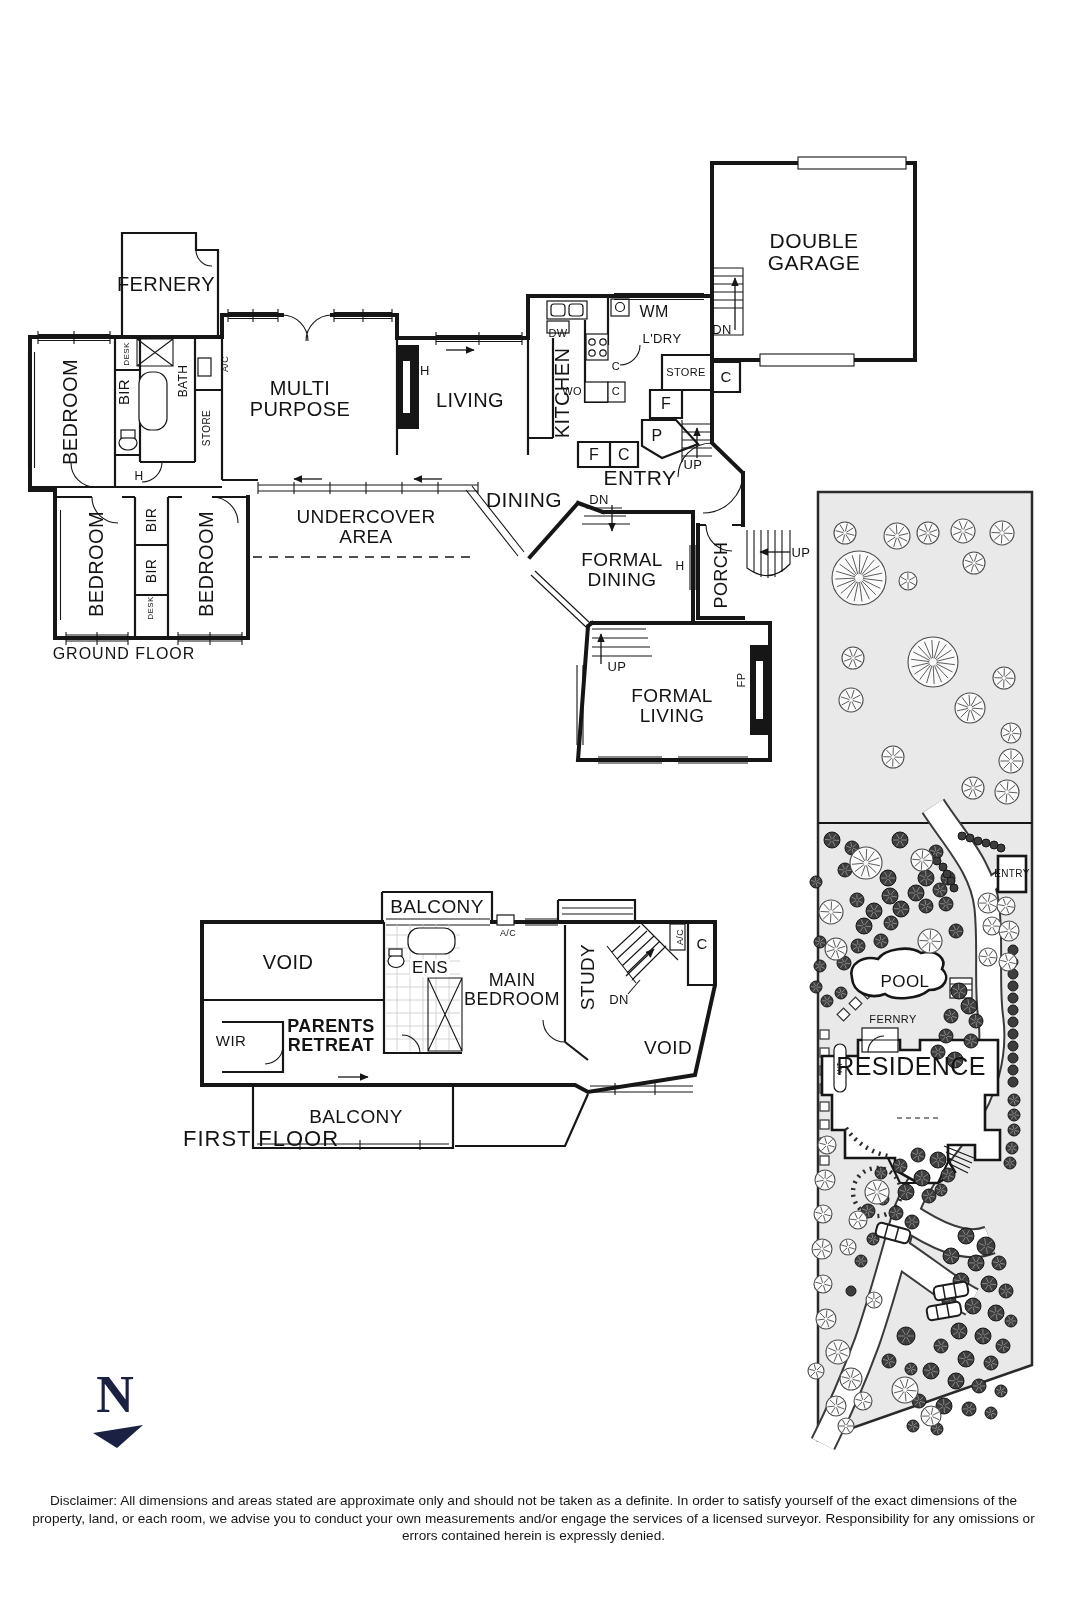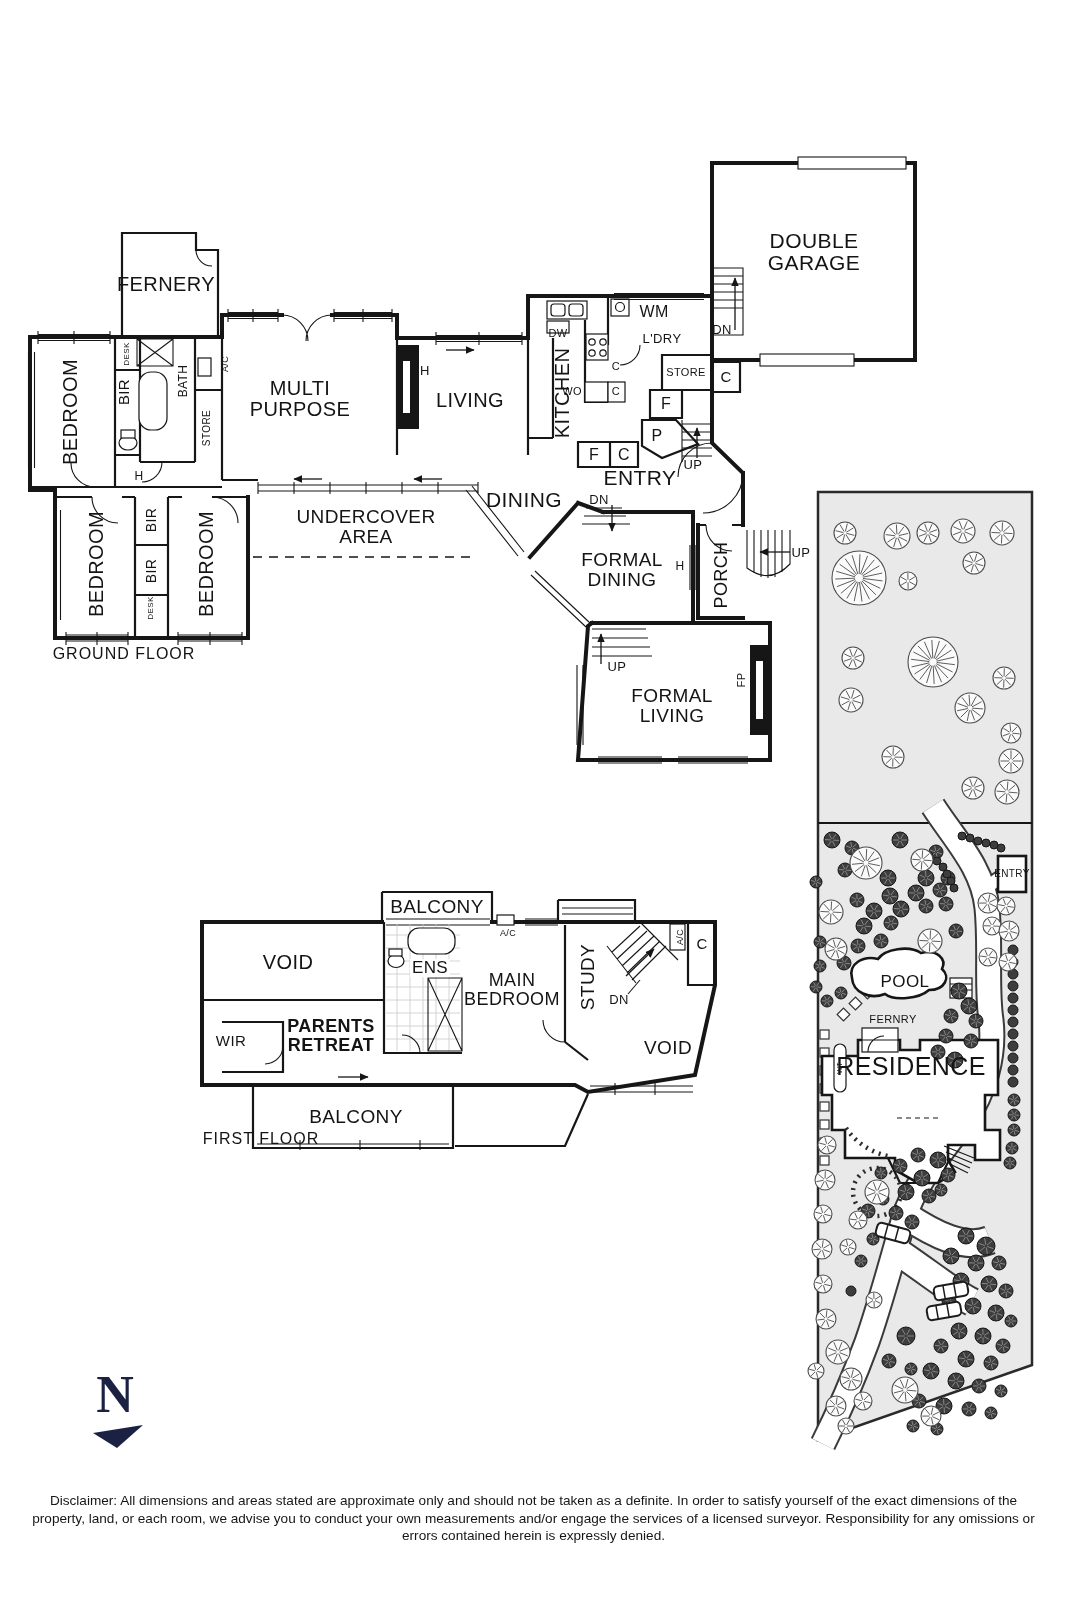--- a/index.html
+++ b/index.html
@@ -1333,21 +1333,21 @@
 BEDROOM</div>
 <div class="lb v" style="left:588px;top:977px;font-size:19px;">STUDY</div>
 <div class="lb" style="left:619px;top:1000px;font-size:13px;">DN</div>
 <div class="lb v" style="left:681px;top:937px;font-size:9px;">A/C</div>
 <div class="lb" style="left:702px;top:944px;font-size:15px;">C</div>
 <div class="lb" style="left:668px;top:1048px;font-size:19px;">VOID</div>
 <div class="lb" style="left:231px;top:1041px;font-size:15px;">WIR</div>
 <div class="lb" style="left:331px;top:1036px;font-size:18px;font-weight:bold;">PARENTS
 RETREAT</div>
 <div class="lb" style="left:356px;top:1117px;font-size:19px;">BALCONY</div>
-<div class="lb" style="left:261px;top:1139px;font-size:16px;letter-spacing:1px;">FIRST FLOOR</div>
+<div class="lb" style="left:261px;top:1139px;font-size:22px;letter-spacing:1px;">FIRST FLOOR</div>
 
 <div class="lb" style="left:1012px;top:874px;font-size:10px;">ENTRY</div>
 <div class="lb" style="left:905px;top:982px;font-size:17px;">POOL</div>
 <div class="lb" style="left:893px;top:1020px;font-size:11px;">FERNRY</div>
 <div class="lb" style="left:911px;top:1066px;font-size:25px;">RESIDENCE</div>
 <div class="lb v" style="left:840px;top:1068px;font-size:7px;">WT</div>
 
 <div class="north-n" style="left:115px;top:1394px;font-size:52px;">N</div>
 <div class="disc">Disclaimer: All dimensions and areas stated are approximate only and should not be taken as a definite. In order to satisfy yourself of the exact dimensions of the property, land, or each room, we advise you to conduct your own measurements and/or engage the services of a licensed surveyor. Responsibility for any omissions or errors contained herein is expressly denied.</div>
 

